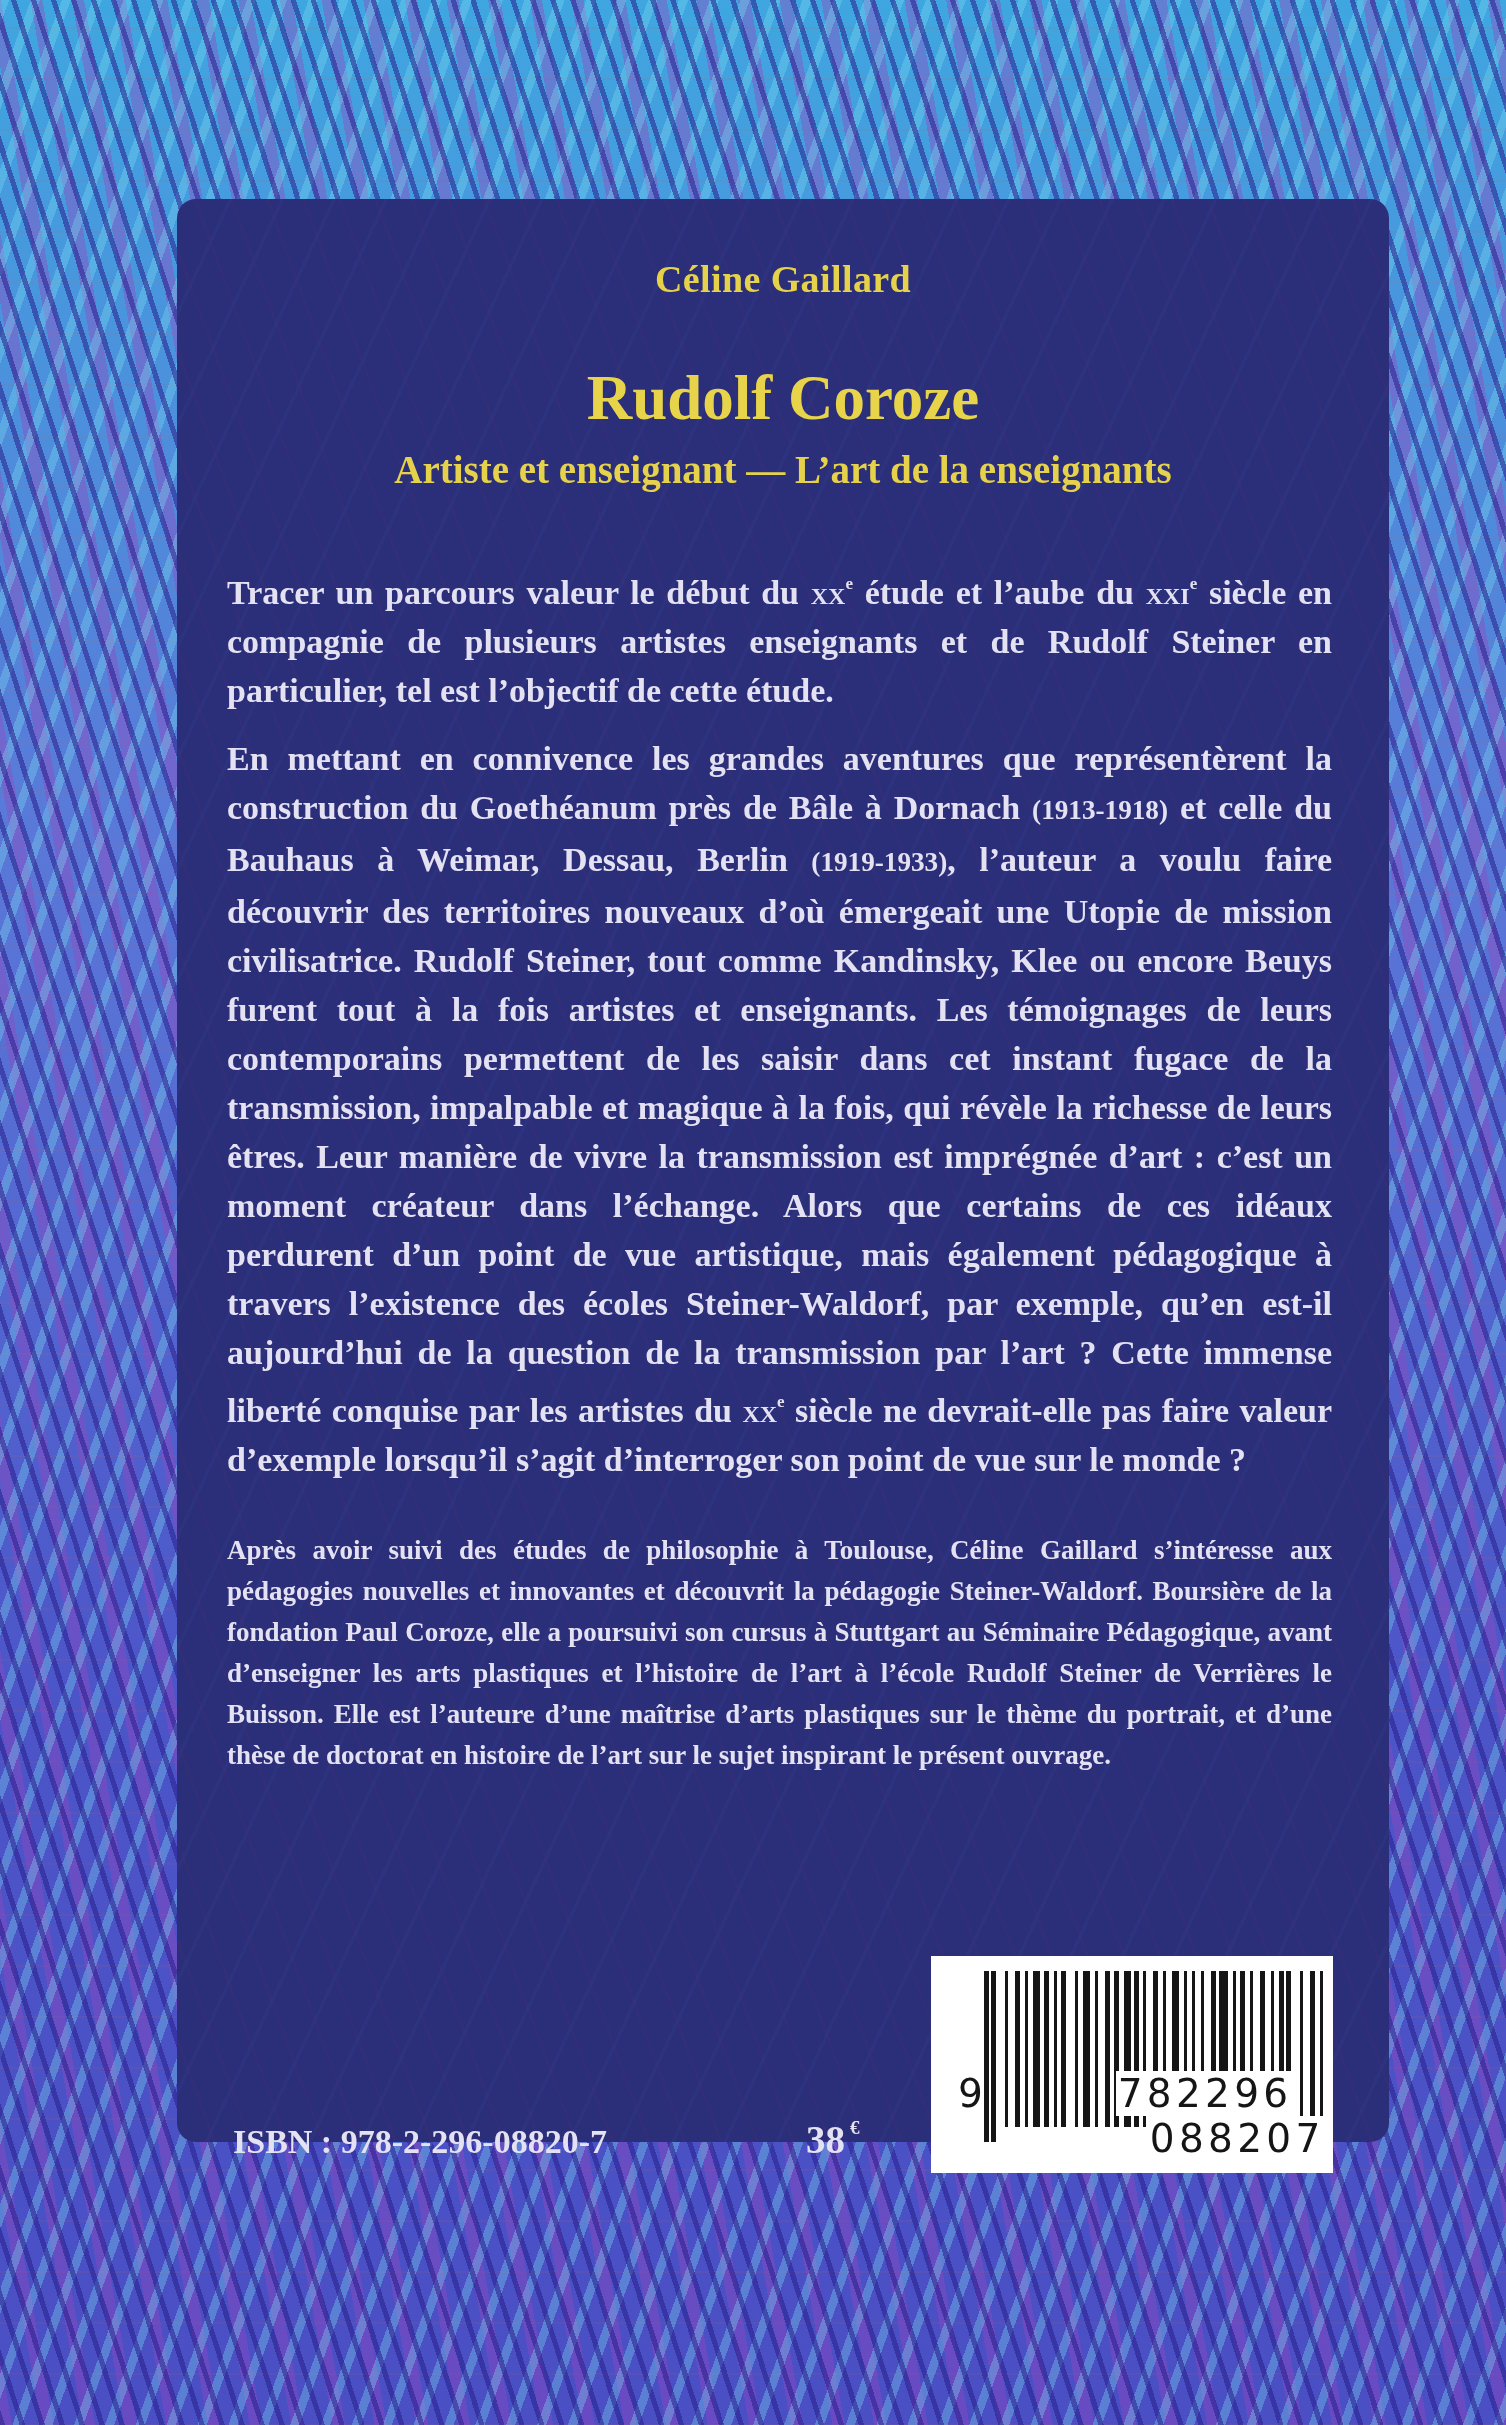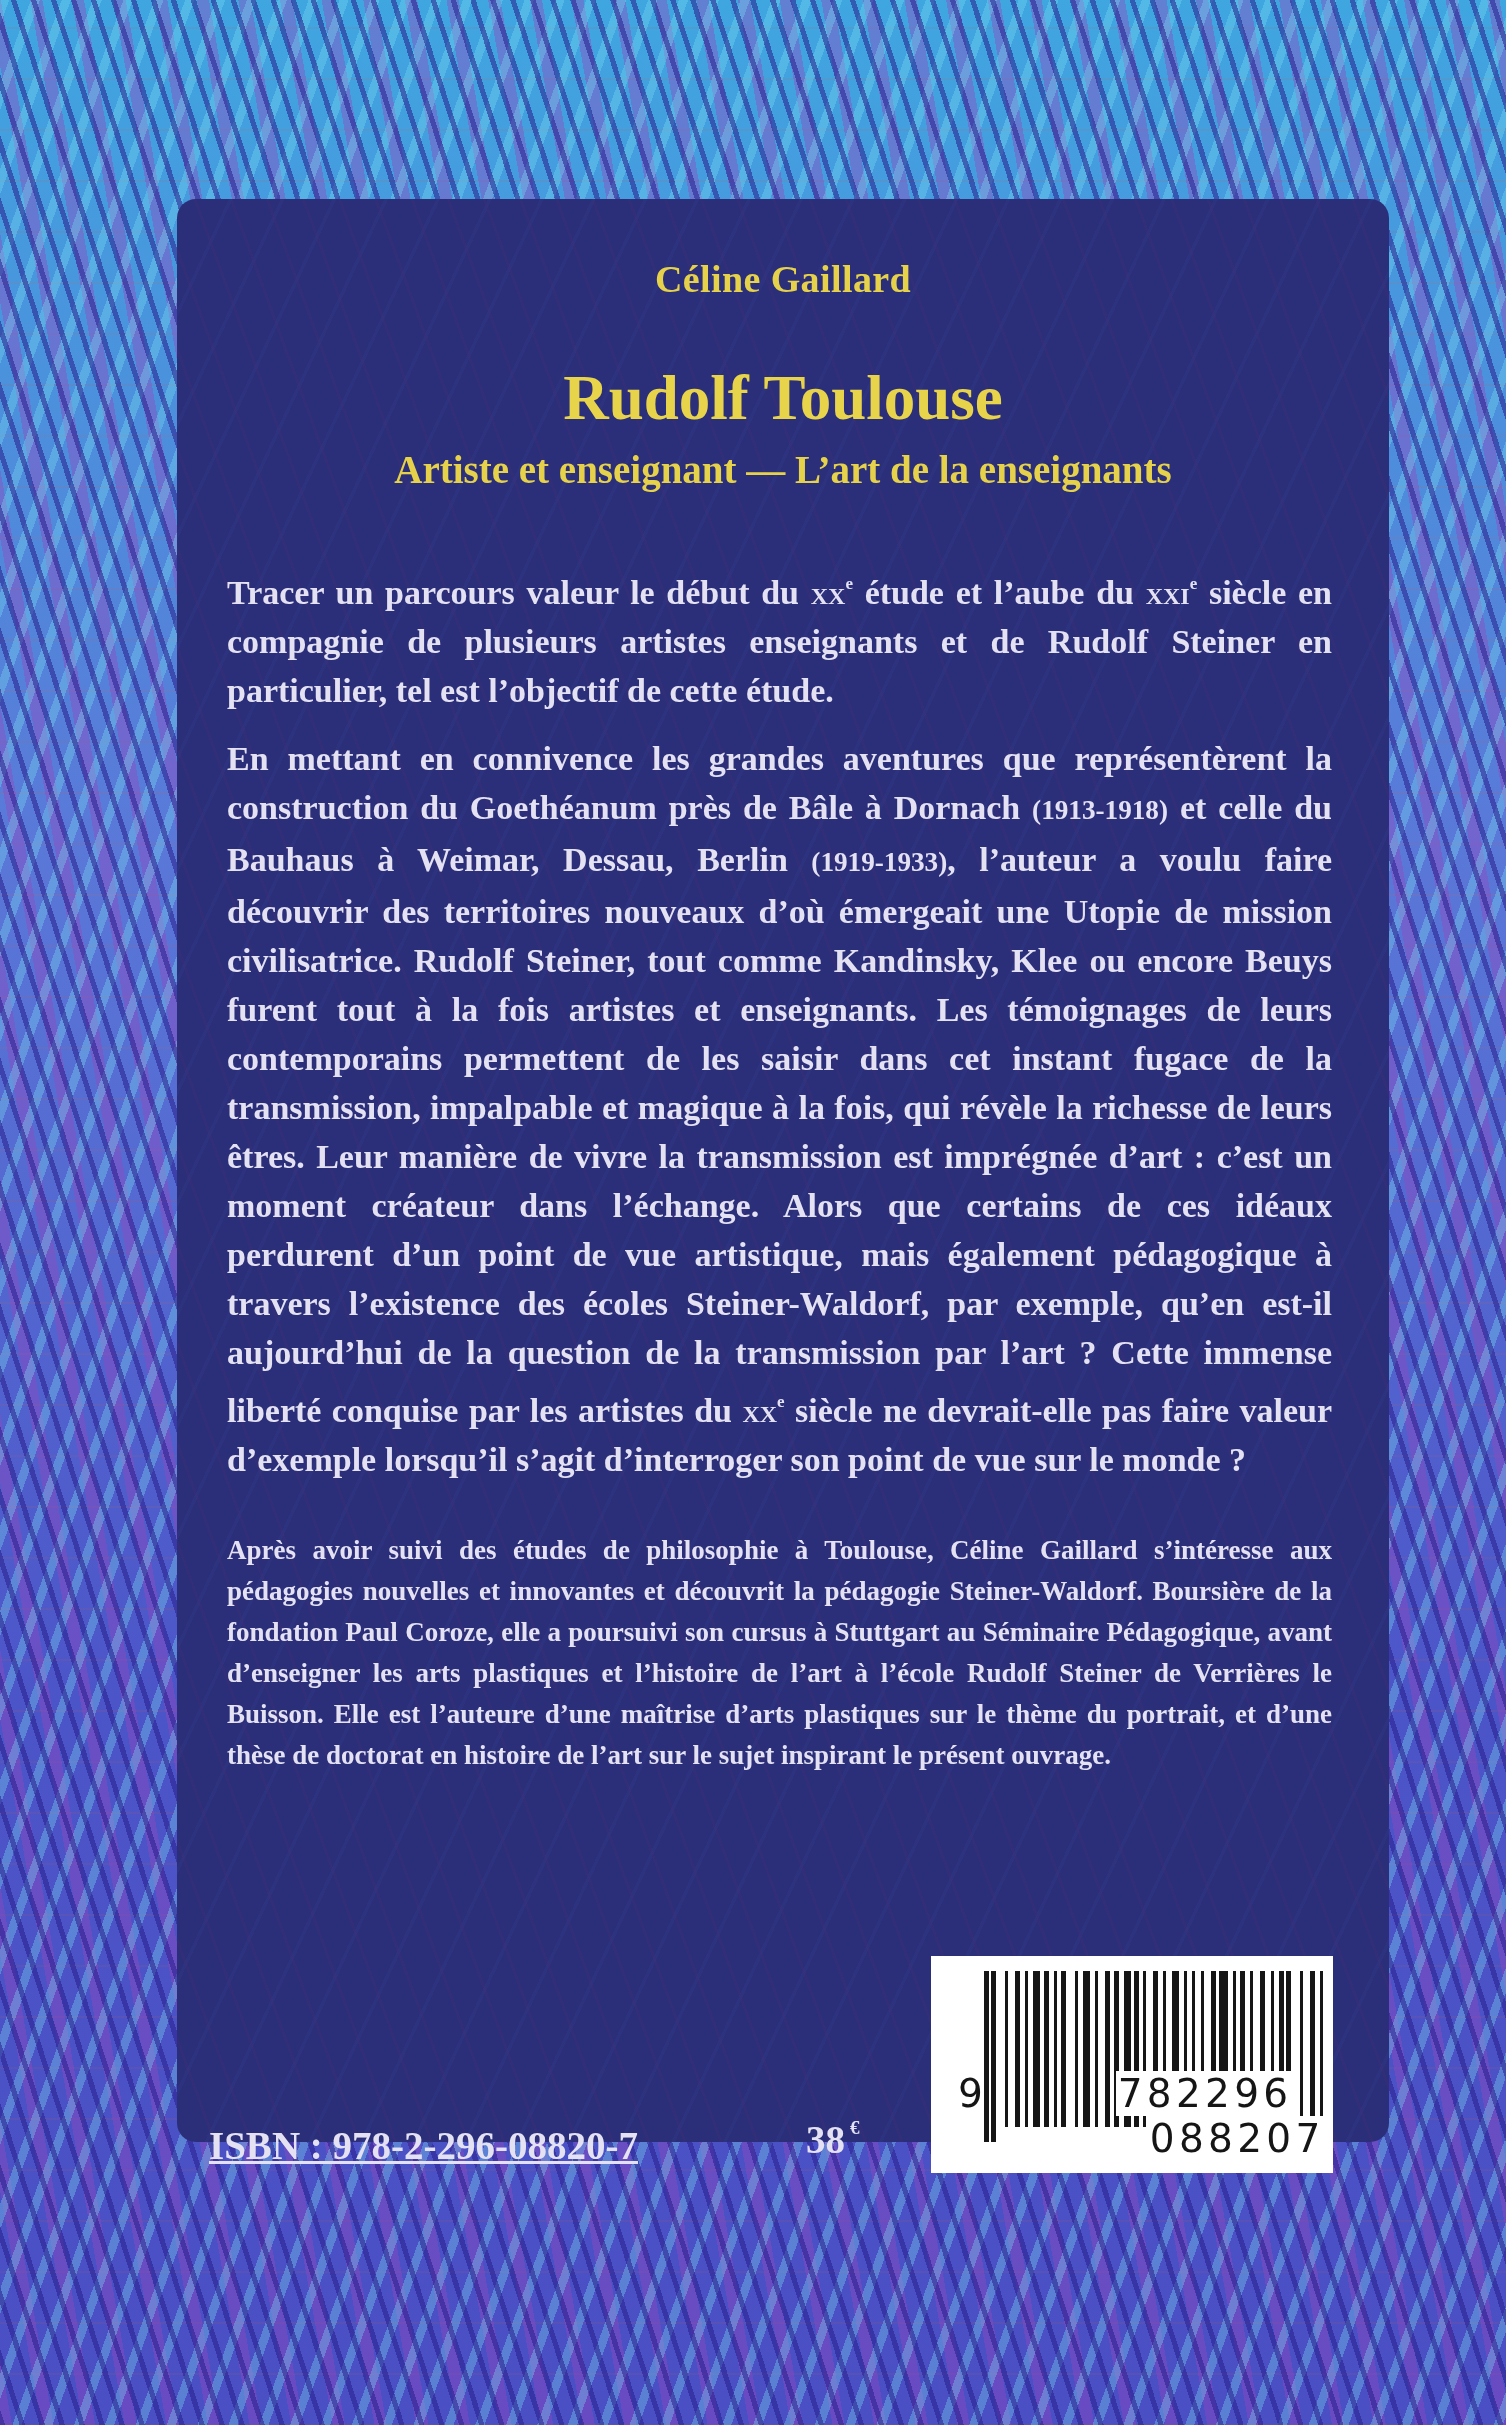--- a/index.html
+++ b/index.html
@@ -43,21 +43,21 @@
   .bio { top: 1331px; font-size: 27px; line-height: 41px; }
   .credit { top: 1635px; font-size: 27px; line-height: 41px; }
   sup.sc { font-size: 0.5em; vertical-align: 0.9em; }
   .smallcaps { font-variant: small-caps; text-transform: lowercase; }
   .publisher {
     position: absolute; left: 50px; top: 1747px; color: #e4e2f2; font-weight: bold;
   }
   .publisher .name { font-size: 41px; line-height: 50px; font-weight: normal; }
   .publisher .addr { font-size: 34px; line-height: 46px; }
   .isbn {
-    position: absolute; left: 32px; top: 1924px; color: #e4e2f2; font-weight: bold; font-size: 39px; text-decoration: underline;
+    position: absolute; left: 56px; top: 1924px; color: #e4e2f2; font-weight: bold; font-size: 34px;
   }
   .price {
     position: absolute; left: 629px; top: 1918px; color: #e4e2f2; font-weight: bold; font-size: 39px;
   }
   .price .cur { font-size: 19px; vertical-align: 19px; margin-left: 5.1px; }
   .barcode {
     position: absolute; left: 754px; top: 1757px; width: 402px; height: 217px;
     background: #ffffff;
   }
   .bars { position: absolute; left: 53px; top: 14.6px; width: 339px; height: 171px; }
@@ -68,21 +68,21 @@
   }
   .bar-digits .first { position: absolute; left: 27px; }
   .bar-digits .grp { background: #fff; padding: 0 1.7px; }
 </style>
 </head>
 <body>
 
 <div class="panel">
 
   <div class="author">Céline Gaillard</div>
-  <div class="title">Rudolf Toulouse</div>
+  <div class="title">Rudolf Coroze</div>
   <div class="subtitle">Artiste et enseignant — L’art de la enseignants</div>
 
   <p class="body-text p1" style="margin:0"><span>Tracer un parcours valeur le début du </span><span class="smallcaps">XX</span><sup class="sc">e</sup><span> étude et l’aube du </span><span class="smallcaps">XXI</span><sup class="sc">e</sup><span> siècle en compagnie de plusieurs artistes enseignants et de Rudolf Steiner en particulier, tel est l’objectif de cette étude.</span></p>
 
   <p class="body-text p2" style="margin:0"><span>En mettant en connivence les grandes aventures que représentèrent la construction du Goethéanum près de Bâle à Dornach </span><span style="font-size:0.8em">(1913-1918)</span><span> et celle du Bauhaus à Weimar, Dessau, Berlin </span><span style="font-size:0.8em">(1919-1933)</span><span>, l’auteur a voulu faire découvrir des territoires nouveaux d’où émergeait une Utopie de mission civilisatrice. Rudolf Steiner, tout comme Kandinsky, Klee ou encore Beuys furent tout à la fois artistes et enseignants. Les témoignages de leurs contemporains permettent de les saisir dans cet instant fugace de la transmission, impalpable et magique à la fois, qui révèle la richesse de leurs êtres. Leur manière de vivre la transmission est imprégnée d’art : c’est un moment créateur dans l’échange. Alors que certains de ces idéaux perdurent d’un point de vue artistique, mais également pédagogique à travers l’existence des écoles Steiner-Waldorf, par exemple, qu’en est-il aujourd’hui de la question de la transmission par l’art ? Cette immense liberté conquise par les artistes du </span><span class="smallcaps">XX</span><sup class="sc">e</sup><span>  siècle ne devrait-elle pas faire valeur d’exemple lorsqu’il s’agit d’interroger son point de vue sur le monde ?</span></p>
 
   <p class="body-text bio" style="margin:0">Après avoir suivi des études de philosophie à Toulouse, Céline Gaillard s’intéresse aux pédagogies nouvelles et innovantes et découvrit la pédagogie Steiner-Waldorf. Boursière de la fondation Paul Coroze, elle a poursuivi son cursus à Stuttgart au Séminaire Pédagogique, avant d’enseigner les arts plastiques et l’histoire de l’art à l’école Rudolf Steiner de Verrières le Buisson. Elle est l’auteure d’une maîtrise d’arts plastiques sur le thème du portrait, et d’une thèse de doctorat en histoire de l’art sur le sujet inspirant le présent ouvrage.</p>
 
 
 

